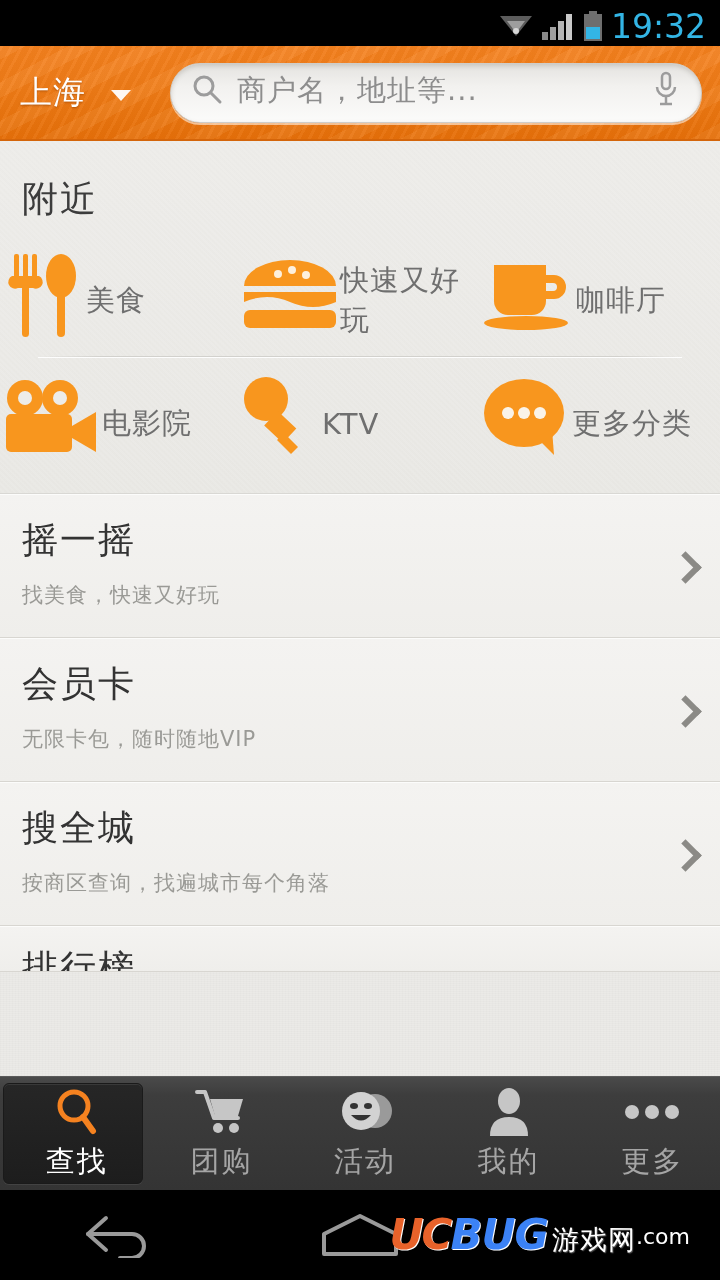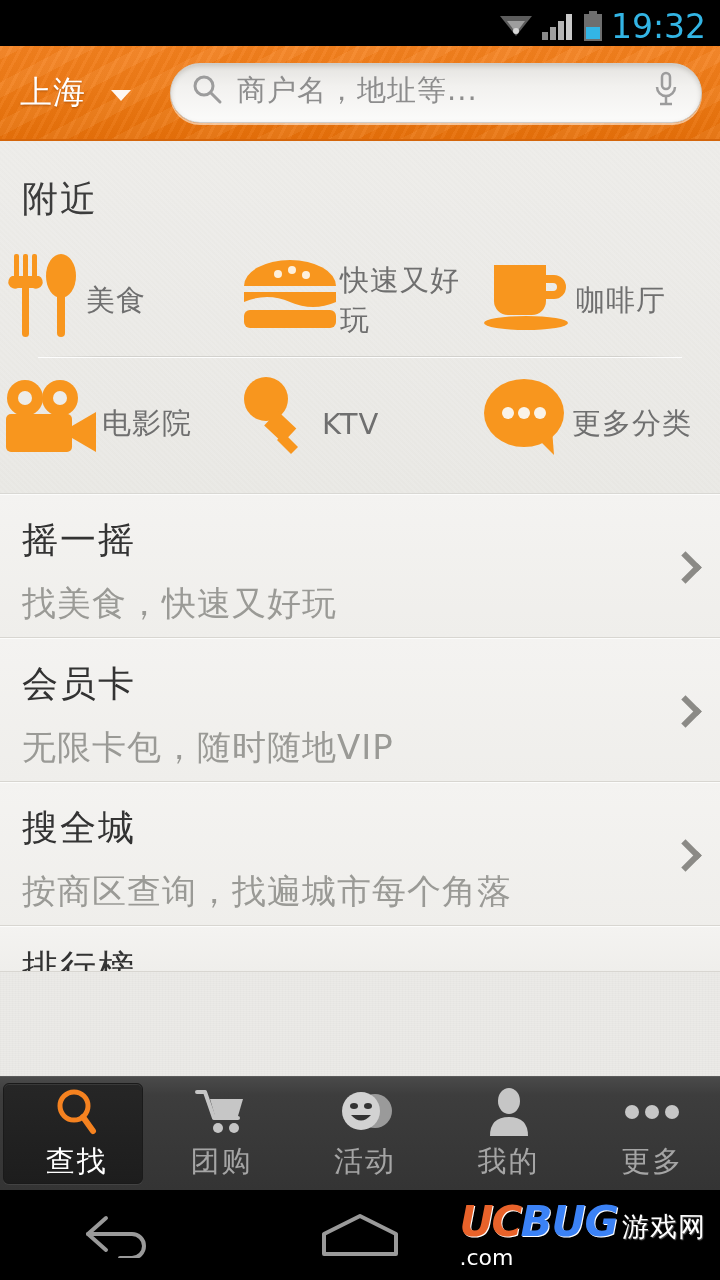--- a/index.html
+++ b/index.html
@@ -96,21 +96,21 @@
   
   .list-item {
     position:relative;
     background:linear-gradient(180deg,#f4f3f1 0%,#efeeeb 100%);
     border-bottom:1px solid #d8d6d1;
     box-shadow:inset 0 1px 0 #fcfcfb;
     padding:22px 108px 24px 22px;
     height:144px;
   }
   .li-title { font-size:36px; color:#333333; letter-spacing:2px; }
-  .li-sub { font-size:34px; color:#9a9a96; letter-spacing:1px; margin-top:16px; }
+  .li-sub { font-size:21px; color:#9a9a96; letter-spacing:1px; margin-top:16px; }
   .chev {
     position:absolute; right:26px; top:50%; transform:translateY(-50%);
     width:20px; height:20px;
   }
   .chev::before{
     content:""; position:absolute; left:0; top:0;
     width:17px;height:17px;
     border-top:6px solid #8b8a86; border-right:6px solid #8b8a86;
     transform:rotate(45deg);
   }
@@ -136,22 +136,22 @@
   .tab-label { font-size:29px; color:#a5a5a5; letter-spacing:2px; }
   .tab.active .tab-label { color:#ffffff; }
 
   
   .navbar {
     position:absolute; top:1190px; left:0; width:720px; height:90px; background:#000;
     display:flex; align-items:center;
   }
   .nav-btn { width:240px; display:flex; align-items:center; justify-content:center; }
   .watermark {
-    position:absolute; right:14px; top:50%; transform:translateY(-50%);
-    display:flex; flex-direction:column; align-items:flex-start; line-height:1;
+    position:absolute; right:4px; top:50%; transform:translateY(-50%);
+    display:flex; flex-direction:row; align-items:center; line-height:1;
   }
   .wm-row { display:flex; align-items:baseline; }
   .wm-uc { font-size:42px; font-weight:bold; font-style:italic; color:#e8622a;
            text-shadow:1px 1px 0 #fff; letter-spacing:-2px; }
   .wm-bug { font-size:42px; font-weight:bold; font-style:italic; color:#3b82f6;
             text-shadow:1px 1px 0 #fff; letter-spacing:-1px; }
   .wm-cn { font-size:27px; color:#ffffff; margin-left:4px; letter-spacing:1px;
            text-shadow:1px 1px 1px #555; }
   .wm-com { font-size:22px; color:#ffffff; margin-top:4px; margin-right:26px; }
 </style>

